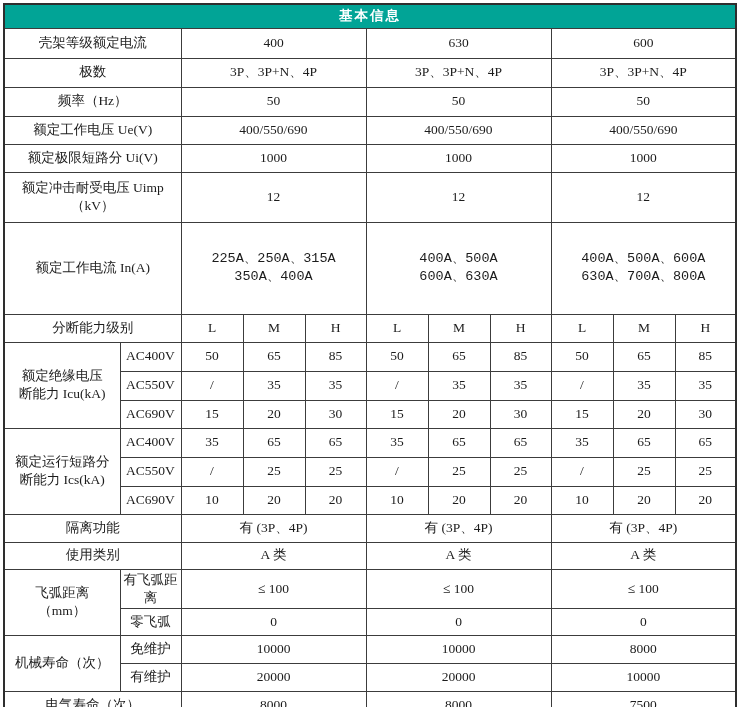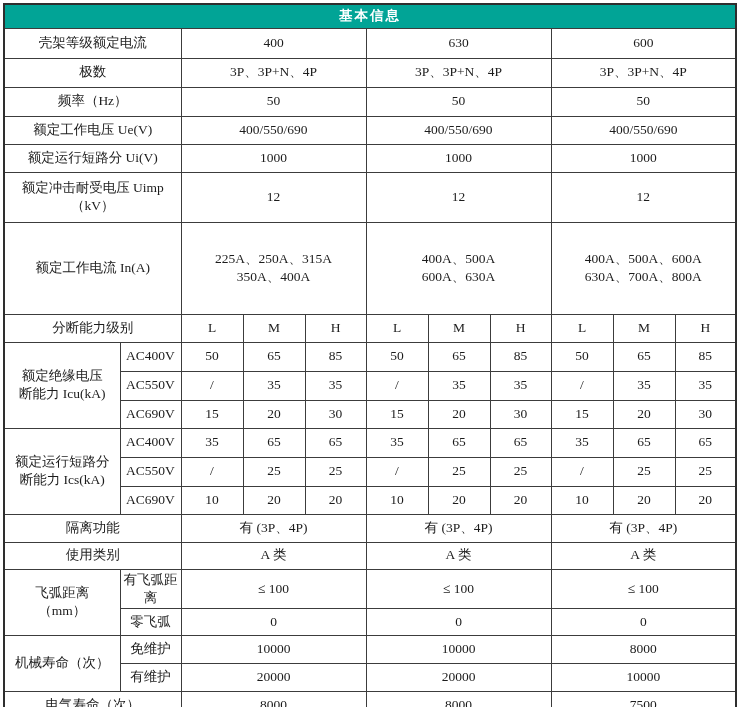--- a/index.html
+++ b/index.html
@@ -27,21 +27,21 @@
   }
   td.header-cell {
     background: #01a496;
     color: #ffffff;
     font-size: 15.5px;
     font-weight: bold;
     letter-spacing: 2px;
     border: 1px solid #2e2e2e;
   }
   .pre { white-space: pre-line; margin-left: 40px; }
-  .tall-lines { line-height: 2.05; }
+  .tall-lines { line-height: 2.05; font-family: Liberation Mono, monospace; }
   .lbl { }
   .sub-lbl { font-size: 12.5px; }
 </style>
 </head>
 <body>
 
 <table class="spec">
   <colgroup>
     <col style="width:116px">
       <col style="width:61px">
@@ -83,21 +83,21 @@
   </tr>
 
   <tr style="height:28px">
     <td colspan="2" class="lbl">额定工作电压 Ue(V)</td>
     <td colspan="3">400/550/690</td>
     <td colspan="3">400/550/690</td>
     <td colspan="3">400/550/690</td>
   </tr>
 
   <tr style="height:28px">
-    <td colspan="2" class="lbl">额定运行短路分 Ui(V)</td>
+    <td colspan="2" class="lbl">额定极限短路分 Ui(V)</td>
     <td colspan="3">1000</td>
     <td colspan="3">1000</td>
     <td colspan="3">1000</td>
   </tr>
 
   <tr style="height:50px">
     <td colspan="2" class="lbl pre">额定冲击耐受电压 Uimp
 （kV）</td>
     <td colspan="3">12</td>
     <td colspan="3">12</td>

